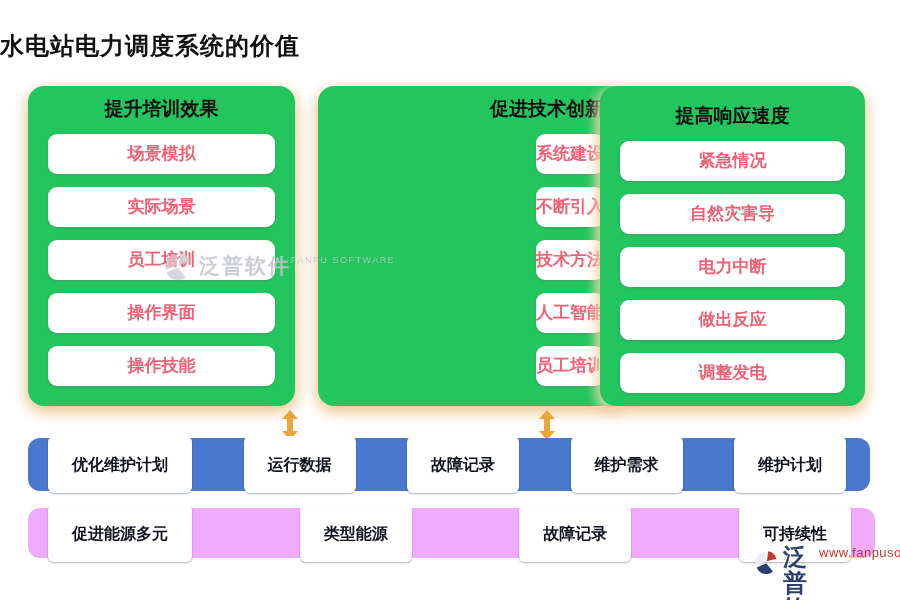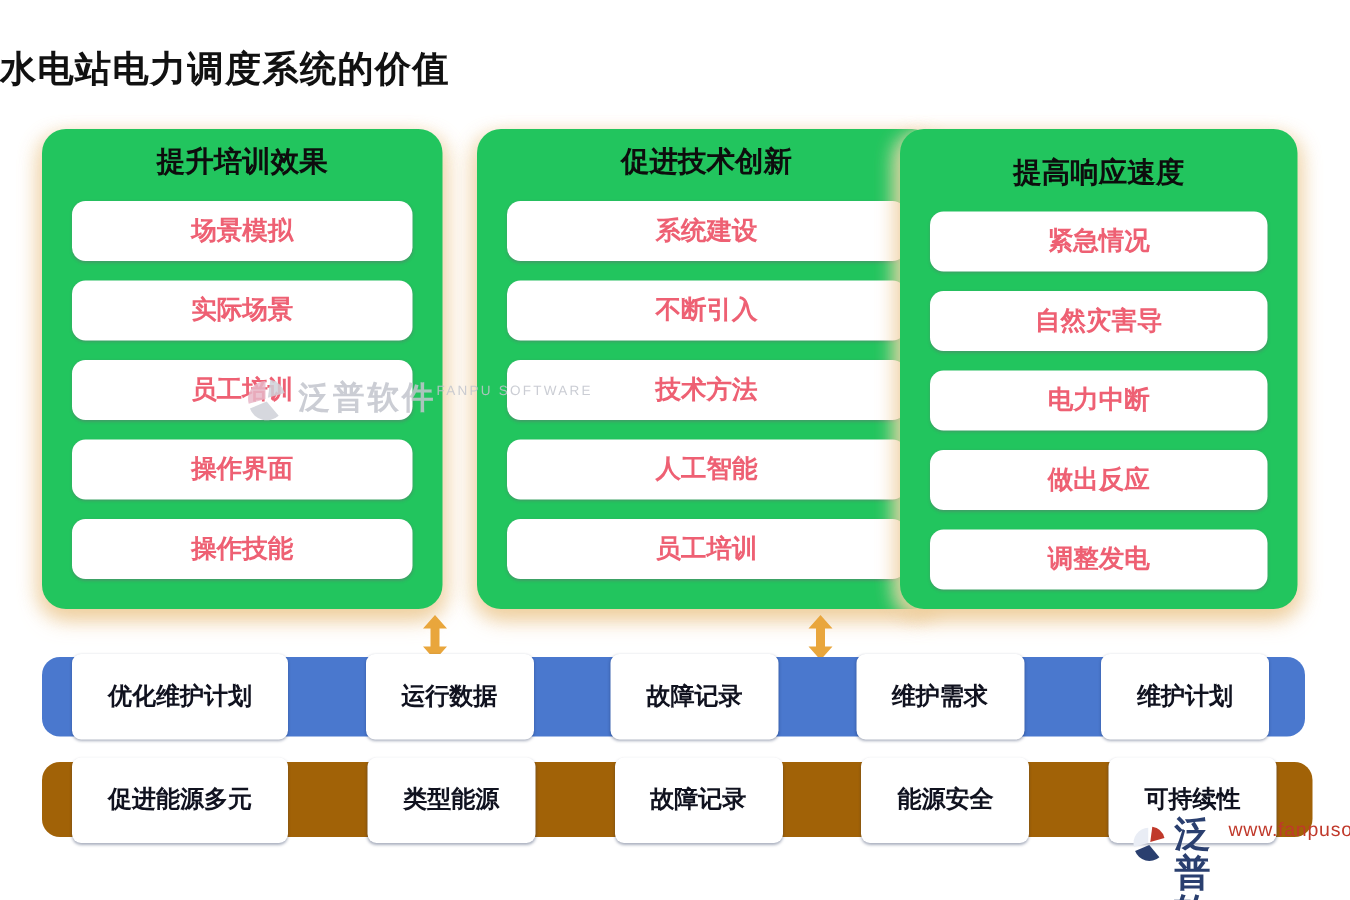--- a/index.html
+++ b/index.html
@@ -5,35 +5,35 @@
   html,body{margin:0;padding:0;background:#ffffff;}
   .stage{position:relative;width:900px;height:600px;background:#ffffff;overflow:hidden;
          font-family:"Liberation Sans","DejaVu Sans",sans-serif;}
   .title{position:absolute;top:30px;left:0;width:100%;text-align:left;
          font-size:24px;font-weight:bold;color:#111111;letter-spacing:1px;}
   
   .col{position:absolute;top:86px;height:320px;border-radius:16px;background:#22c55e;
        box-shadow:0 7px 14px rgba(235,197,140,.75),5px 3px 12px rgba(246,228,196,.65),-5px 3px 12px rgba(246,228,196,.65);
        display:flex;flex-direction:column;padding:9px 20px 0 20px;box-sizing:border-box;}
   .col1{left:28px;width:267px;}
-  .col2{left:318px;width:306px;}
+  .col2{left:318px;width:306px;align-items:flex-end;}
   .col3{left:600px;width:265px;justify-content:flex-end;}
   .col-header{text-align:center;font-size:19px;font-weight:bold;color:#0d0d0d;
               height:27px;line-height:27px;margin-bottom:12px;flex:0 0 auto;}
   .pill{background:#ffffff;border-radius:9px;height:40px;line-height:40px;margin-bottom:13px;
         text-align:center;font-size:17px;font-weight:bold;color:#ee6073;flex:0 0 auto;
         box-shadow:0 1px 2px rgba(160,40,130,.25);}
   
   .arrow{position:absolute;top:410px;width:18px;height:30px;}
   .arrow-1{left:281px;} .arrow-2{left:538px;}
   
   .bar{position:absolute;left:28px;border-radius:12px;display:flex;align-items:center;
        justify-content:space-between;box-sizing:border-box;padding:0 24px 0 20px;}
   .bar1{top:438px;width:842px;height:53px;background:#4a78ce;}
-  .bar2{top:508px;width:847px;height:50px;background:#a16207;}
+  .bar2{top:508px;width:847px;height:50px;background:#f0abfc;}
   .bar-pill{background:#ffffff;border-radius:6px;height:33px;line-height:33px;padding:12px 24px;
             font-size:16px;font-weight:bold;color:#10121f;white-space:nowrap;
             box-shadow:0 1px 2px rgba(10,25,70,.35);}
   
   .wm-inline{position:absolute;left:160px;top:250px;display:flex;align-items:center;gap:5px;
              opacity:.85;pointer-events:none;}
   .wm-inline .wm-name{font-size:21px;font-weight:bold;color:#c2c5cd;letter-spacing:2px;line-height:22px;}
   .wm-inline .wm-sub{font-size:9px;color:#c2c5cd;letter-spacing:1.5px;}
   .wm-footer{position:absolute;left:752px;top:544px;display:flex;align-items:flex-start;gap:4px;}
   .wm-footer .wm-name{font-size:24px;font-weight:bold;color:#2a3f6f;letter-spacing:1px;line-height:26px;}
@@ -98,21 +98,20 @@
     <div class="bar-pill">运行数据</div>
     <div class="bar-pill">故障记录</div>
     <div class="bar-pill">维护需求</div>
     <div class="bar-pill">维护计划</div>
   </div>
 
   <div class="bar bar2">
     <div class="bar-pill">促进能源多元</div>
     <div class="bar-pill">类型能源</div>
     <div class="bar-pill">故障记录</div>
-    <div class="bar-pill">能源安全</div>
     <div class="bar-pill">可持续性</div>
   </div>
 
   <div class="wm-footer">
     <svg width="38" height="36" viewBox="0 0 40 40">
       <path d="M20 5 A15 15 0 0 0 6 24 L 20 20 Z" fill="#e9edf5"></path>
       <path d="M24 4 a15 15 0 0 1 12 11 l-14 4 z" fill="#c0392b"></path>
       <path d="M7 28 a15 15 0 0 0 24 6 l-10 -12 z" fill="#2a3f6f"></path>
     </svg>
     <div class="wm-text-col">

